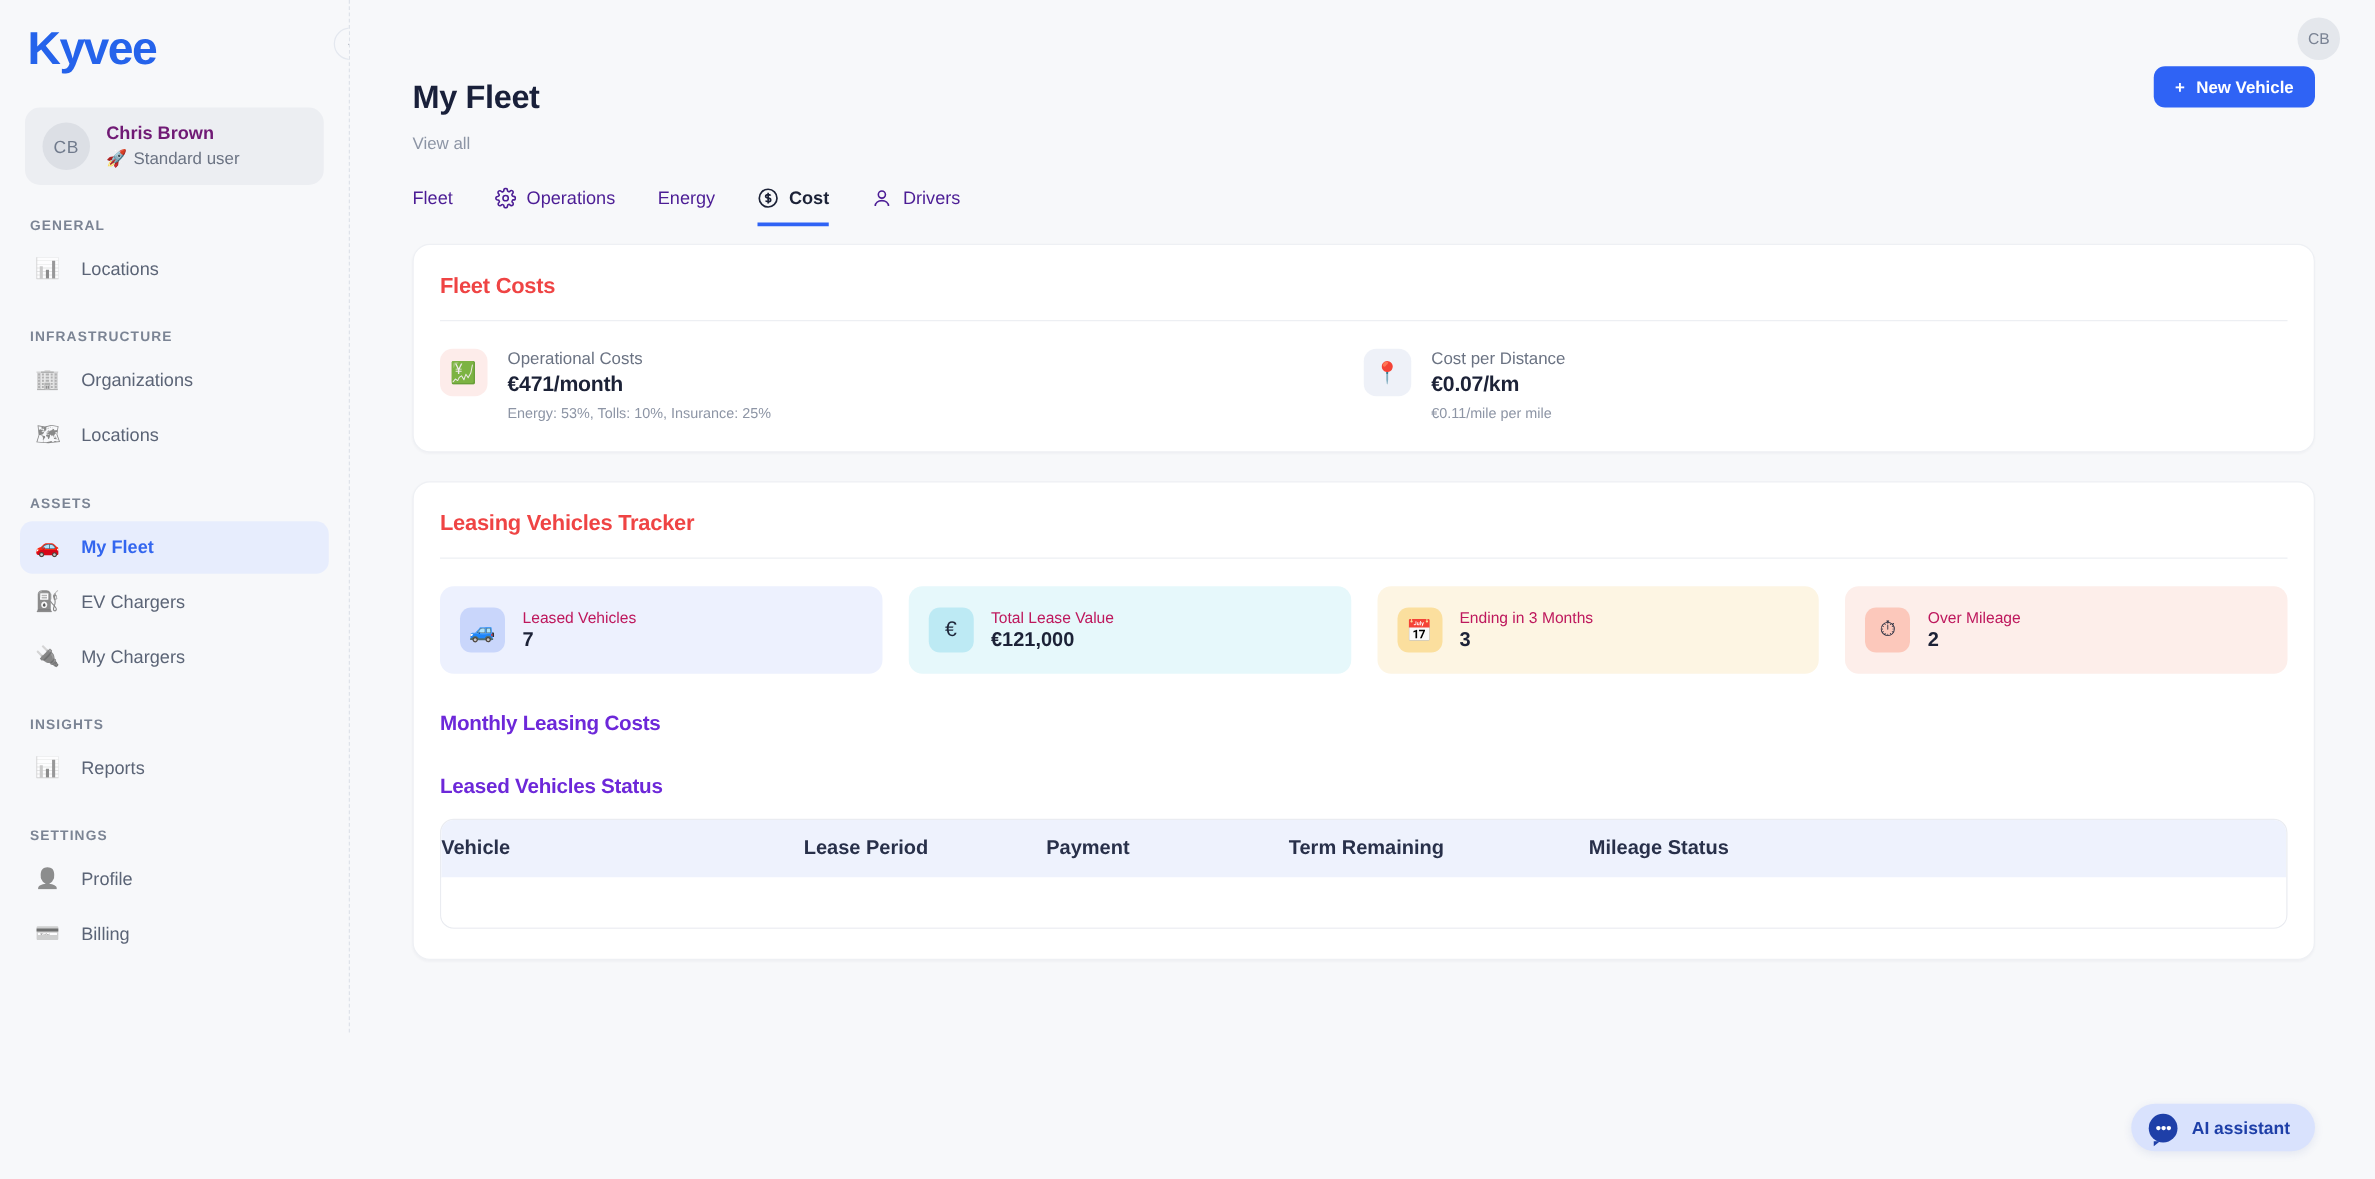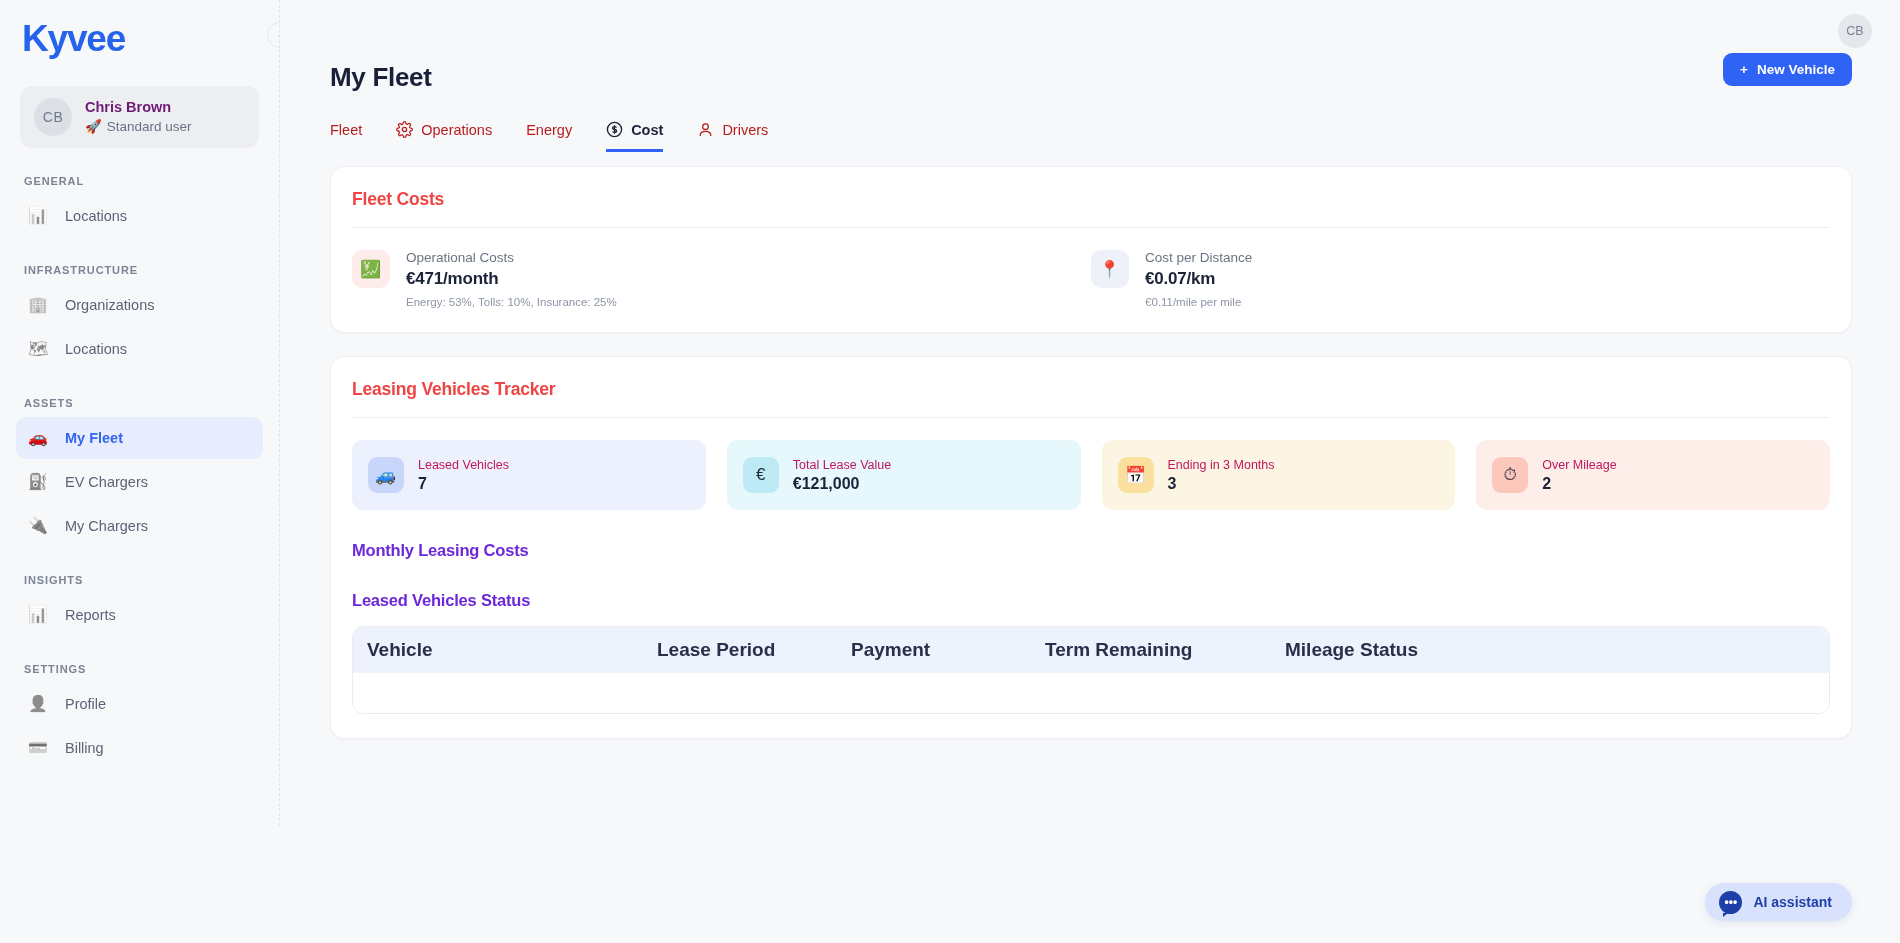--- a/index.html
+++ b/index.html
@@ -80,21 +80,21 @@
     position: absolute; right: 48px; top: -9px;
     background: #2f63f5; color: #fff; border: none; border-radius: 9px;
     height: 33px; padding: 0 17px; font-size: 13.5px; font-weight: bold;
     display: flex; align-items: center; gap: 9px; cursor: pointer;
     font-family: "Liberation Sans", sans-serif;
   }
 
   .tabs { display: flex; align-items: center; gap: 34px; padding: 28px 0 0 50px; }
   .tab {
     display: flex; align-items: center; gap: 8px;
-    font-size: 14.5px; color: #b91c1c; cursor: pointer;
+    font-size: 14.5px; color: #4c1d95; cursor: pointer;
     padding-bottom: 11px; border-bottom: 3px solid transparent;
   }
   .tab.active { color: #1c2237; font-weight: bold; border-bottom-color: #2f63f5; }
   .tab svg { display: block; }
 
   .content { padding: 14px 48px 0 50px; }
   .card {
     background: #fff; border-radius: 14px; border: 1px solid #eef0f4;
     box-shadow: 0 1px 2px rgba(20,30,60,.03);
     margin-bottom: 23px; padding: 22px 21px 24px 21px;
@@ -129,21 +129,21 @@
   .pay-box {
     flex: 1; border: 1px solid #eaecf1; border-radius: 11px;
     height: 53px; display: flex; align-items: center; justify-content: space-between;
     padding: 0 18px;
   }
   .pay-label { font-size: 13.5px; color: #6b7383; }
   .pay-value { font-size: 17.5px; font-weight: bold; color: #2f63f5; }
 
   .table-wrap { margin-top: 16px; border: 1px solid #eaecf1; border-radius: 11px; overflow: hidden; }
   .t-head { display: flex; background: #eef2fd; height: 46px; align-items: center; }
-  .t-head div { font-size: 19px; font-weight: bold; color: #28304a; padding-left: 14px; }
+  .t-head div { font-size: 16px; font-weight: bold; color: #28304a; }
   .c1 { width: 290px; } .c2 { width: 194px; } .c3 { width: 194px; } .c4 { width: 240px; } .c5 { flex: 1; }
   .t-body-row { height: 40px; background: #fff; }
 
   .ai-btn {
     position: absolute; right: 48px; bottom: 22px;
     background: #d9e2fd; color: #1e3fa8; border-radius: 22px;
     height: 38px; padding: 0 20px 0 14px;
     display: flex; align-items: center; gap: 11px;
     font-size: 14px; font-weight: bold; cursor: pointer;
     box-shadow: 0 2px 8px rgba(40,70,160,.10);
@@ -228,20 +228,21 @@
   </aside>
 
   <section class="main">
 
     <div class="topbar">
       <div class="topavatar">CB</div>
     </div>
 
     <div class="page-head">
       <div class="page-title">My Fleet</div>
+      <div class="view-all">View all</div>
       <button class="new-vehicle">
         <span>+</span>
         <span>New Vehicle</span>
       </button>
     </div>
 
     <div class="tabs" id="tabs-container">
         <div class="tab">
           <span>Fleet</span>
         </div>

